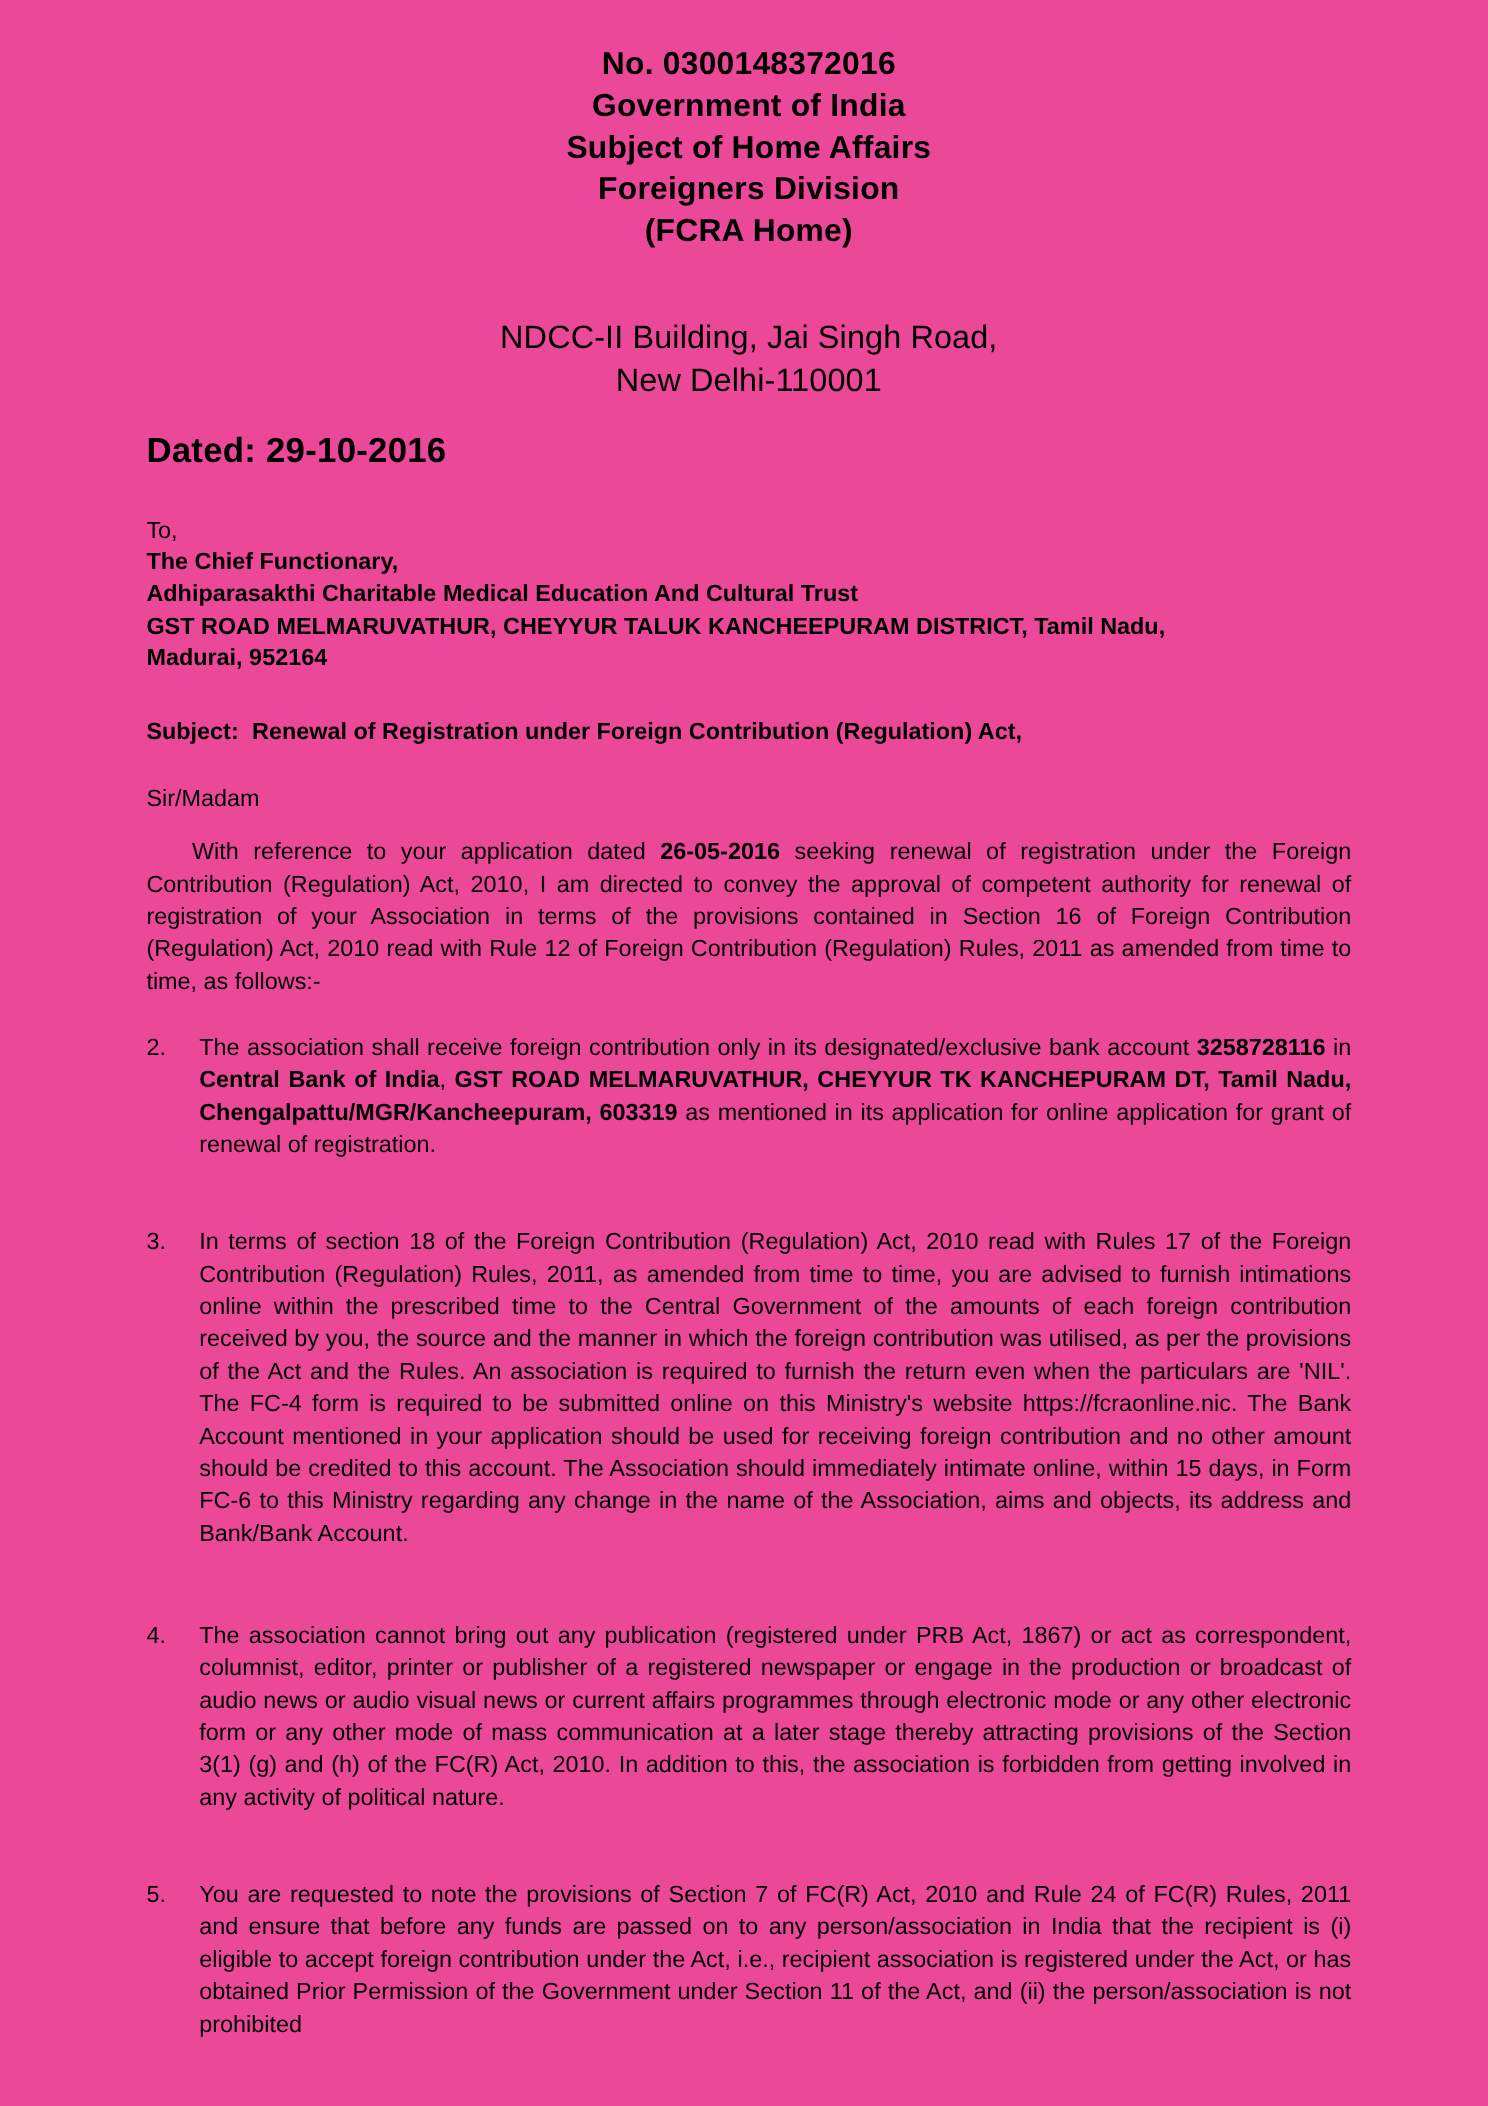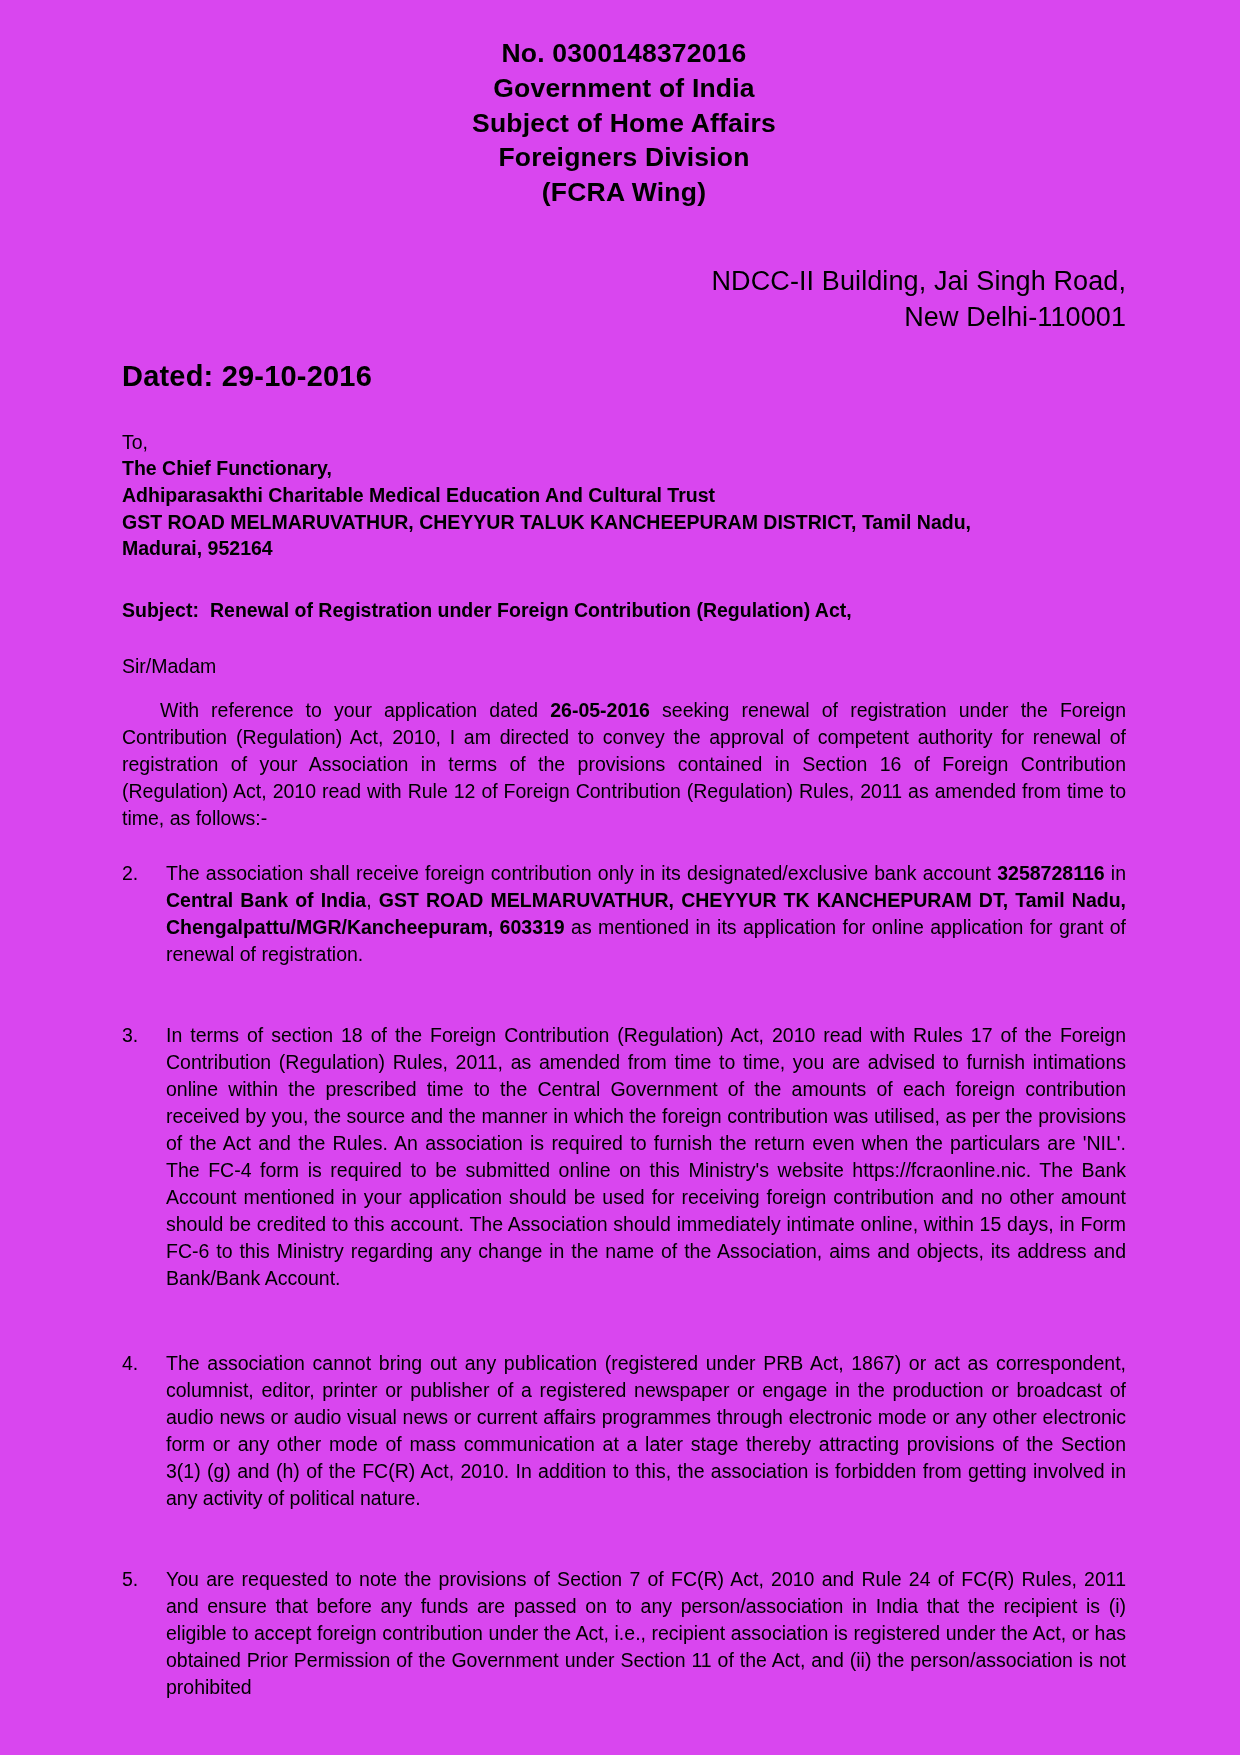--- a/index.html
+++ b/index.html
@@ -13,39 +13,39 @@
     font-family: "Liberation Sans", sans-serif;
     color: #000000;
     -webkit-font-smoothing: antialiased;
   }
   .page {
     position: relative;
     width: 1240px;
     height: 1755px;
     box-sizing: border-box;
     padding: 36px 114px 0 122px;
-    background: #d946ef;
+    background: #ec4899;
   }
 
   
   .masthead {
     text-align: center;
     font-weight: bold;
     font-size: 26.5px;
     line-height: 1.30;
     letter-spacing: 0.2px;
   }
   .masthead .ref-no {
     margin-bottom: 1px;
   }
 
   
   .sender-block {
     margin-top: 54px;
-    text-align: right;
+    text-align: center;
     font-size: 27px;
     line-height: 1.34;
     letter-spacing: 0.1px;
   }
   .date-line {
     margin-top: 24px;
     font-weight: bold;
     font-size: 29px;
     letter-spacing: 0.2px;
   }
@@ -129,21 +129,21 @@
 </head>
 <body>
 
 <div class="page">
 
   <div class="masthead">
     <div class="ref-no">No. 0300148372016</div>
     <div>Government of India</div>
     <div>Subject of Home Affairs</div>
     <div>Foreigners Division</div>
-    <div>(FCRA Wing)</div>
+    <div>(FCRA Home)</div>
   </div>
 
   <div class="sender-block">
     <div>NDCC-II Building, Jai Singh Road,</div>
     <div>New Delhi-110001</div>
   </div>
 
   <div class="date-line">Dated: 29-10-2016</div>
 
   <div class="recipient">

